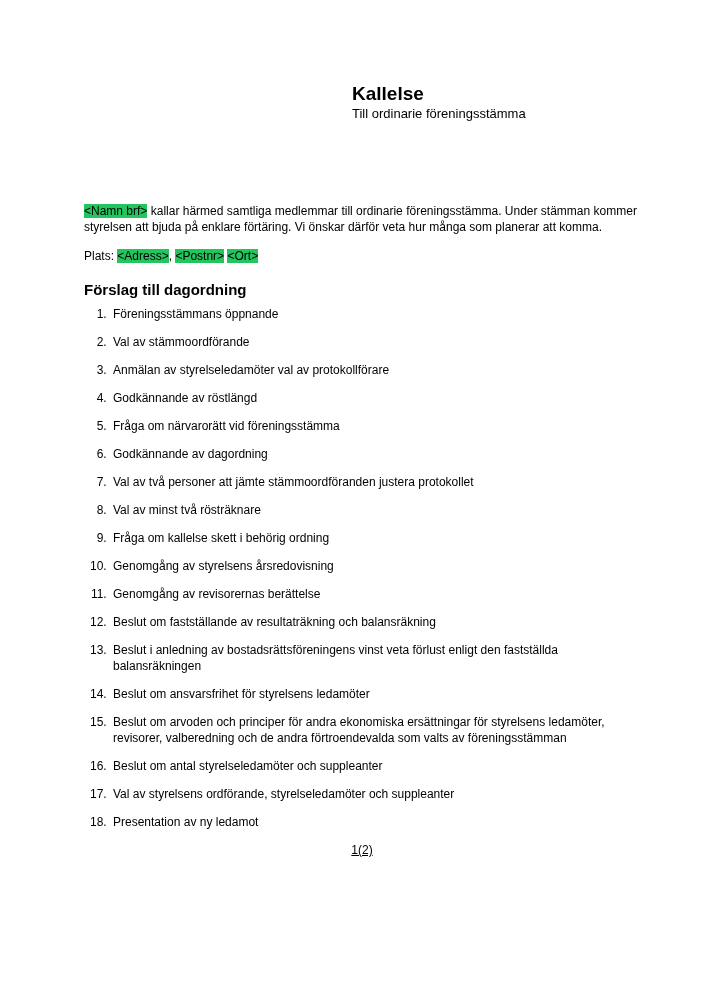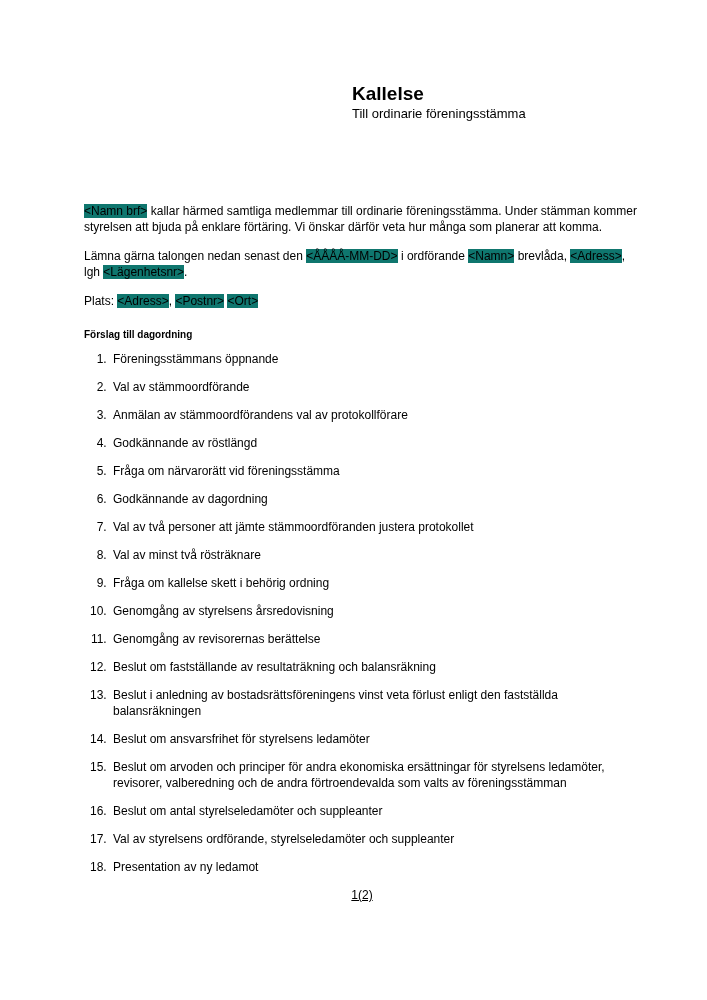--- a/index.html
+++ b/index.html
@@ -38,25 +38,25 @@
   .content {
     position: absolute;
     left: 84px;
     top: 203px;
     width: 556px;
   }
   .content p {
     margin: 0 0 13px 0;
   }
   .hl {
-    background: #0f766e;
+    background: #22c55e;
     margin-top: 24px;
   }
   .agenda-heading {
-    font-size: 10px;
+    font-size: 15px;
     line-height: 19px;
     font-weight: bold;
     margin: 16px 0 7px 0;
   }
   ol.agenda {
     margin: 0;
     padding-left: 26px;
     list-style: decimal outside;
   }
   ol.agenda li {
@@ -77,31 +77,30 @@
 
   <div class="title-block">
     <h1 class="doc-title">Kallelse</h1>
     <div class="doc-subtitle">Till ordinarie föreningsstämma</div>
   </div>
 
   <div class="content">
 
     <p><span class="hl">&lt;Namn brf&gt;</span><span> kallar härmed samtliga medlemmar till ordinarie föreningsstämma. Under stämman kommer styrelsen att bjuda på enklare förtäring. Vi önskar därför veta hur många som planerar att komma.</span></p>
 
-    <p><span>Lämna gärna talongen nedan senast den </span><span class="hl">&lt;ÅÅÅÅ-MM-DD&gt;</span><span> i ordförande </span><span class="hl">&lt;Namn&gt;</span><span> brevlåda, </span><span class="hl">&lt;Adress&gt;</span><span>, lgh </span><span class="hl">&lt;Lägenhetsnr&gt;</span><span>.</span></p>
 
 
     <p><span>Plats: </span><span class="hl">&lt;Adress&gt;</span><span>, </span><span class="hl">&lt;Postnr&gt;</span><span> </span><span class="hl">&lt;Ort&gt;</span></p>
 
     <h2 class="agenda-heading">Förslag till dagordning</h2>
 
     <ol class="agenda">
         <li>Föreningsstämmans öppnande</li>
         <li>Val av stämmoordförande</li>
-        <li>Anmälan av stämmoordförandens val av protokollförare</li>
+        <li>Anmälan av styrelseledamöter val av protokollförare</li>
         <li>Godkännande av röstlängd</li>
         <li>Fråga om närvarorätt vid föreningsstämma</li>
         <li>Godkännande av dagordning</li>
         <li>Val av två personer att jämte stämmoordföranden justera protokollet</li>
         <li>Val av minst två rösträknare</li>
         <li>Fråga om kallelse skett i behörig ordning</li>
         <li>Genomgång av styrelsens årsredovisning</li>
         <li>Genomgång av revisorernas berättelse</li>
         <li>Beslut om fastställande av resultaträkning och balansräkning</li>
         <li>Beslut i anledning av bostadsrättsföreningens vinst veta förlust enligt den fastställda balansräkningen</li>

